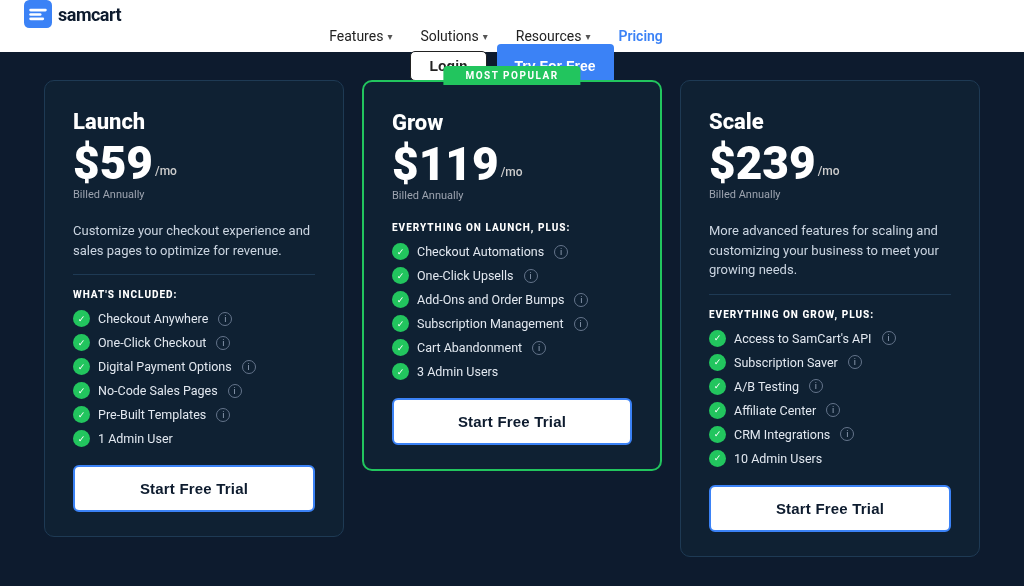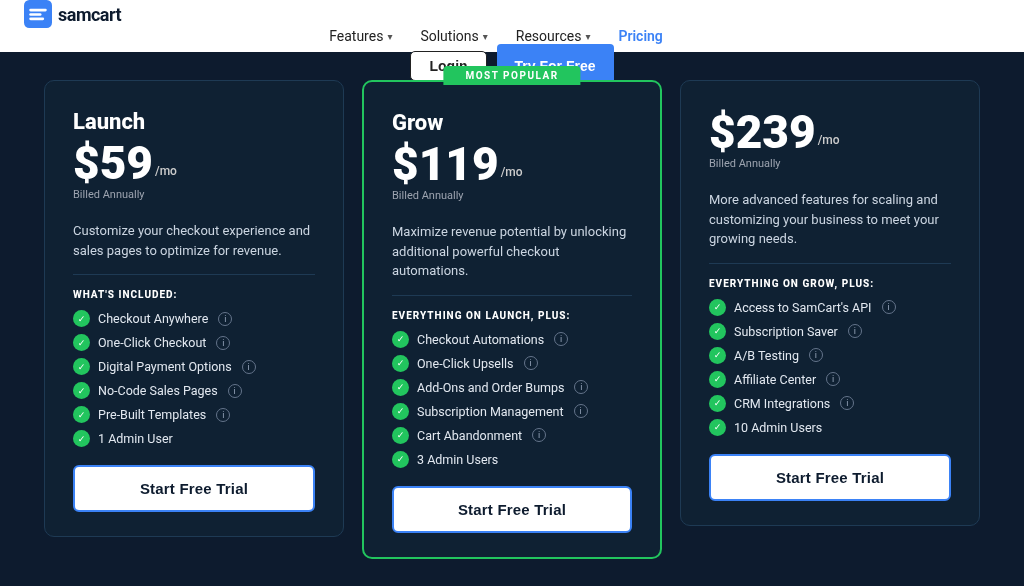--- a/index.html
+++ b/index.html
@@ -321,21 +321,20 @@
       <button class="start-trial-btn">Start Free Trial</button>
     </div>
     <div class="plan-card popular">
       <div class="most-popular-badge">MOST POPULAR</div>
       <div class="plan-name">Grow</div>
       <div class="plan-price">
         <span class="price-amount">$119</span>
         <span class="price-mo">/mo</span>
       </div>
       <div class="billed-annually">Billed Annually</div>
-      <div class="plan-desc">Maximize revenue potential by unlocking additional powerful checkout automations.</div>
       <div class="features-label">EVERYTHING ON LAUNCH, PLUS:</div>
       <ul class="feature-list">
 
       <li class="feature-item">
         <span class="check-icon">✓</span>
         <span>Checkout Automations</span>
         <span class="info-icon">i</span>
       </li>
 
       <li class="feature-item">
@@ -366,20 +365,21 @@
         <span class="check-icon">✓</span>
         <span>3 Admin Users</span>
 
       </li>
 
       </ul>
       <button class="start-trial-btn">Start Free Trial</button>
     </div>
     <div class="plan-card">
 
+      <div class="plan-name">Scale</div>
       <div class="plan-price">
         <span class="price-amount">$239</span>
         <span class="price-mo">/mo</span>
       </div>
       <div class="billed-annually">Billed Annually</div>
       <div class="plan-desc">More advanced features for scaling and customizing your business to meet your growing needs.</div>
       <div class="features-label">EVERYTHING ON GROW, PLUS:</div>
       <ul class="feature-list">
 
       <li class="feature-item">

